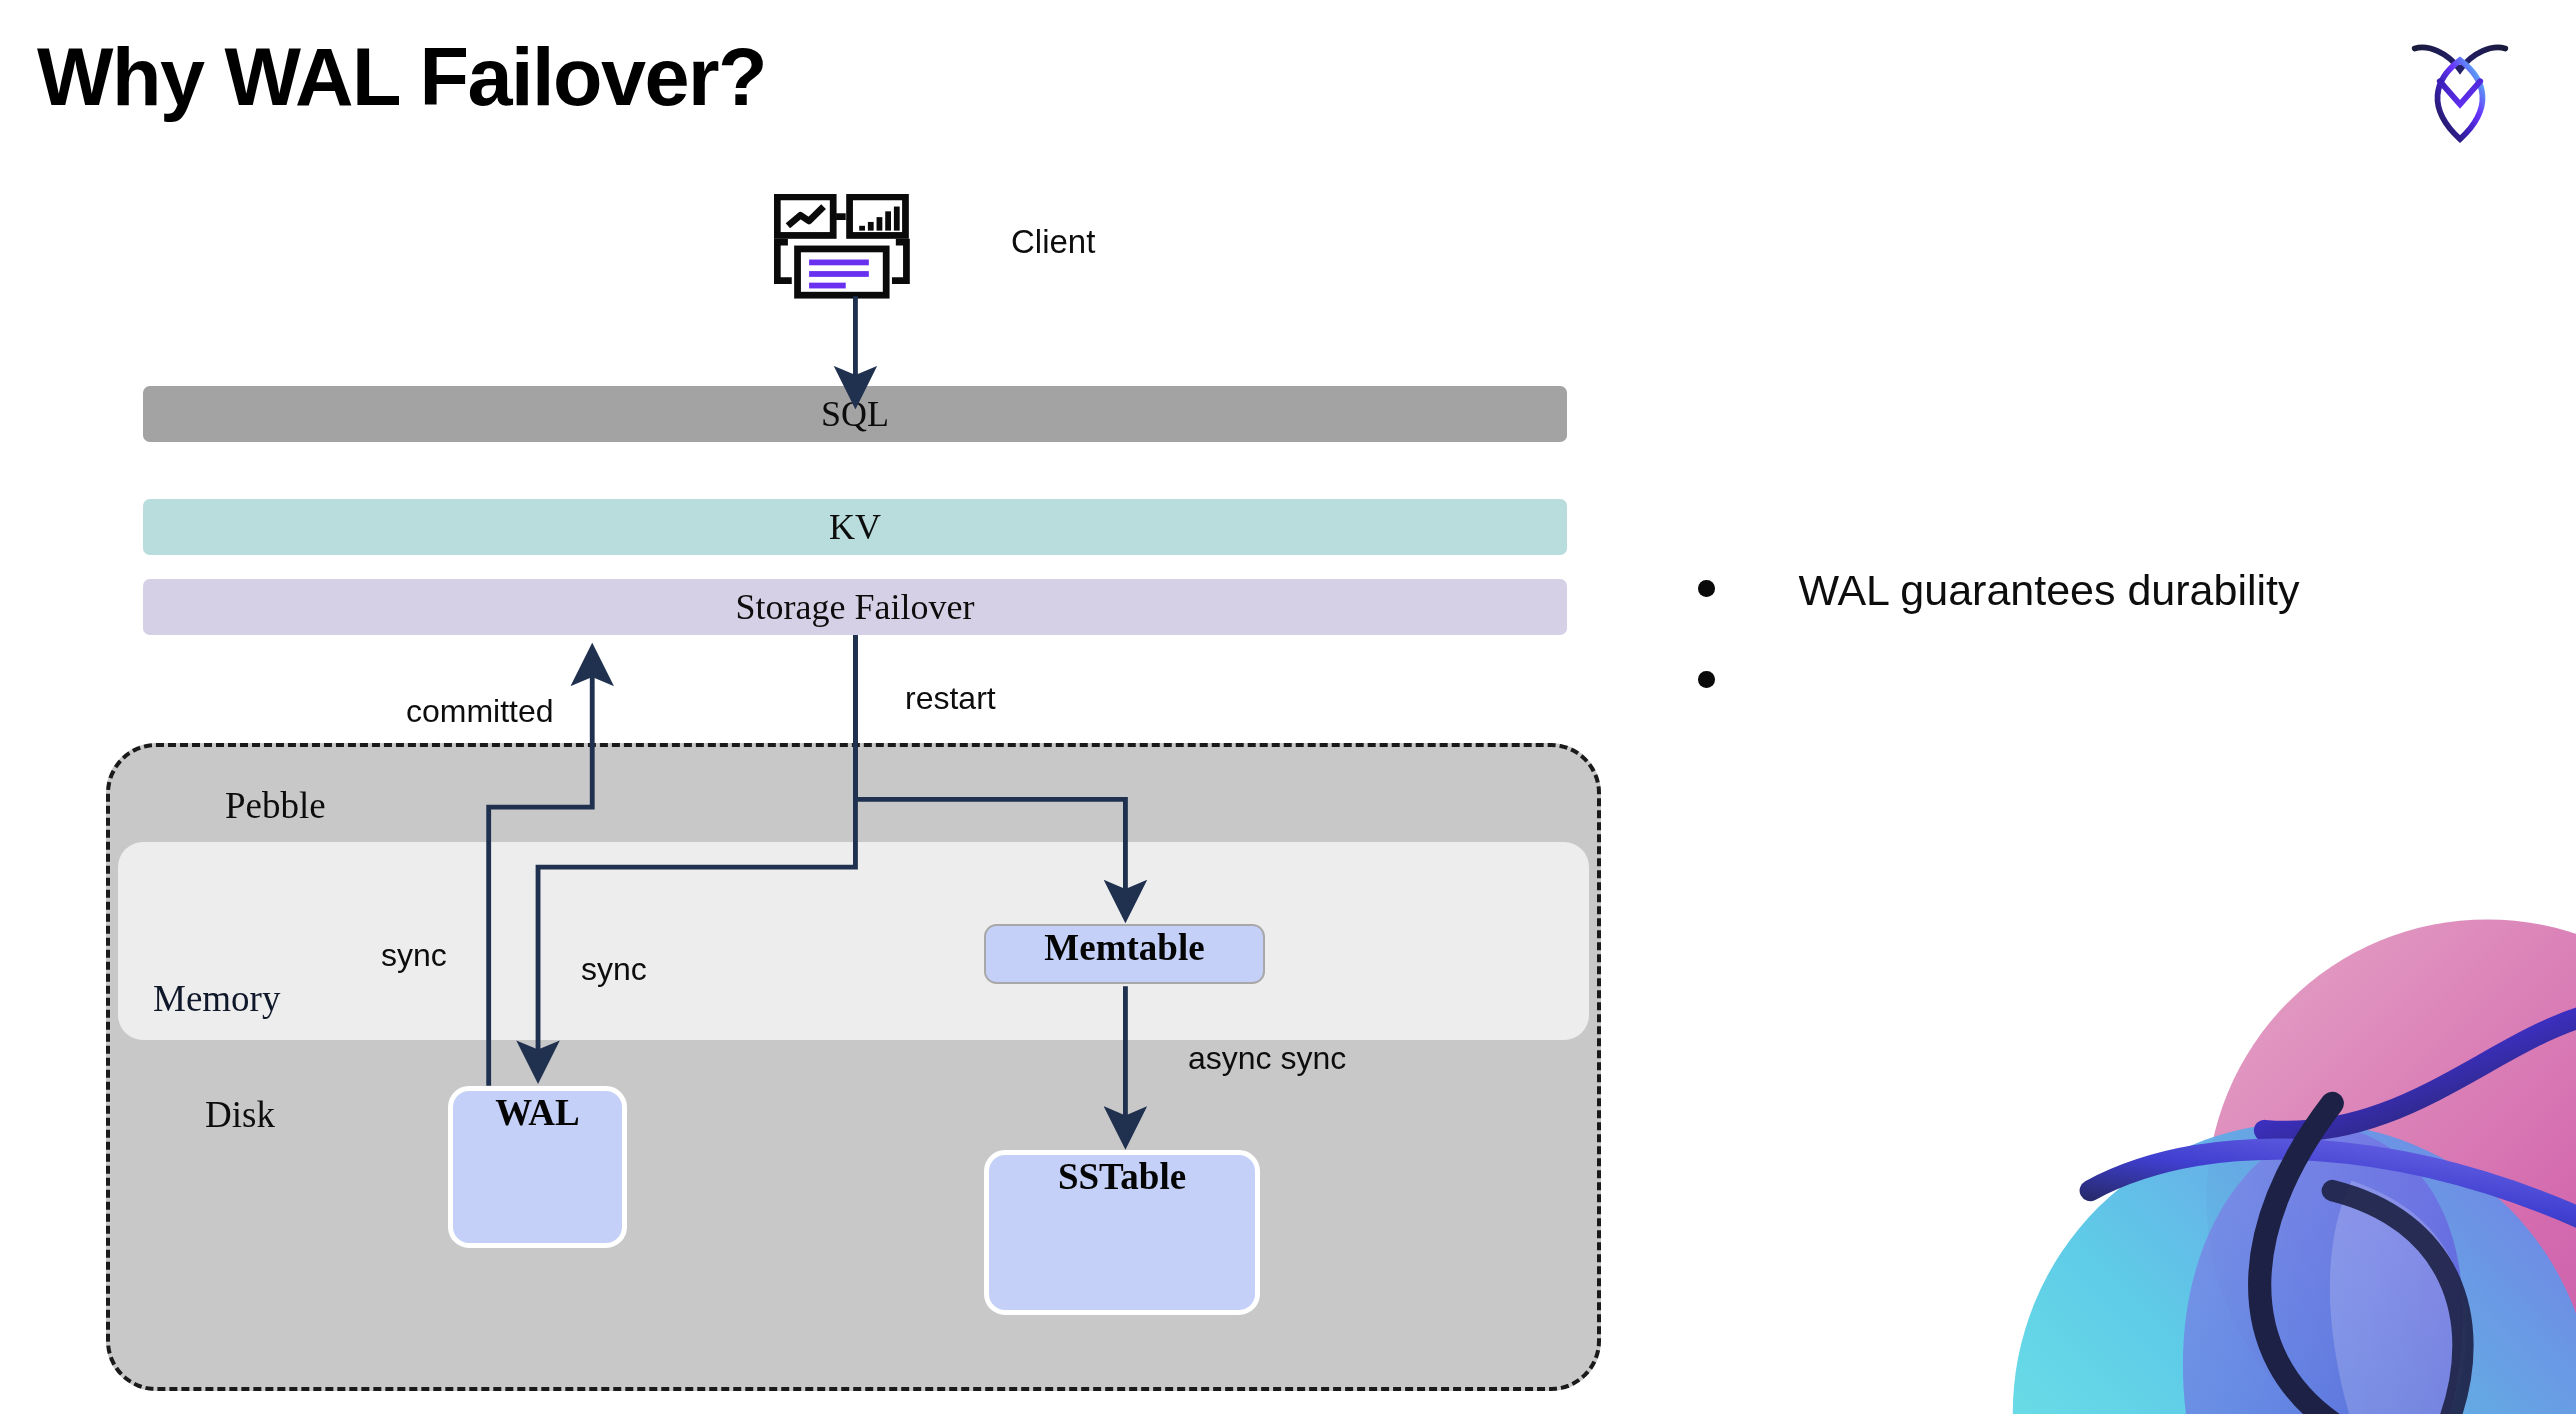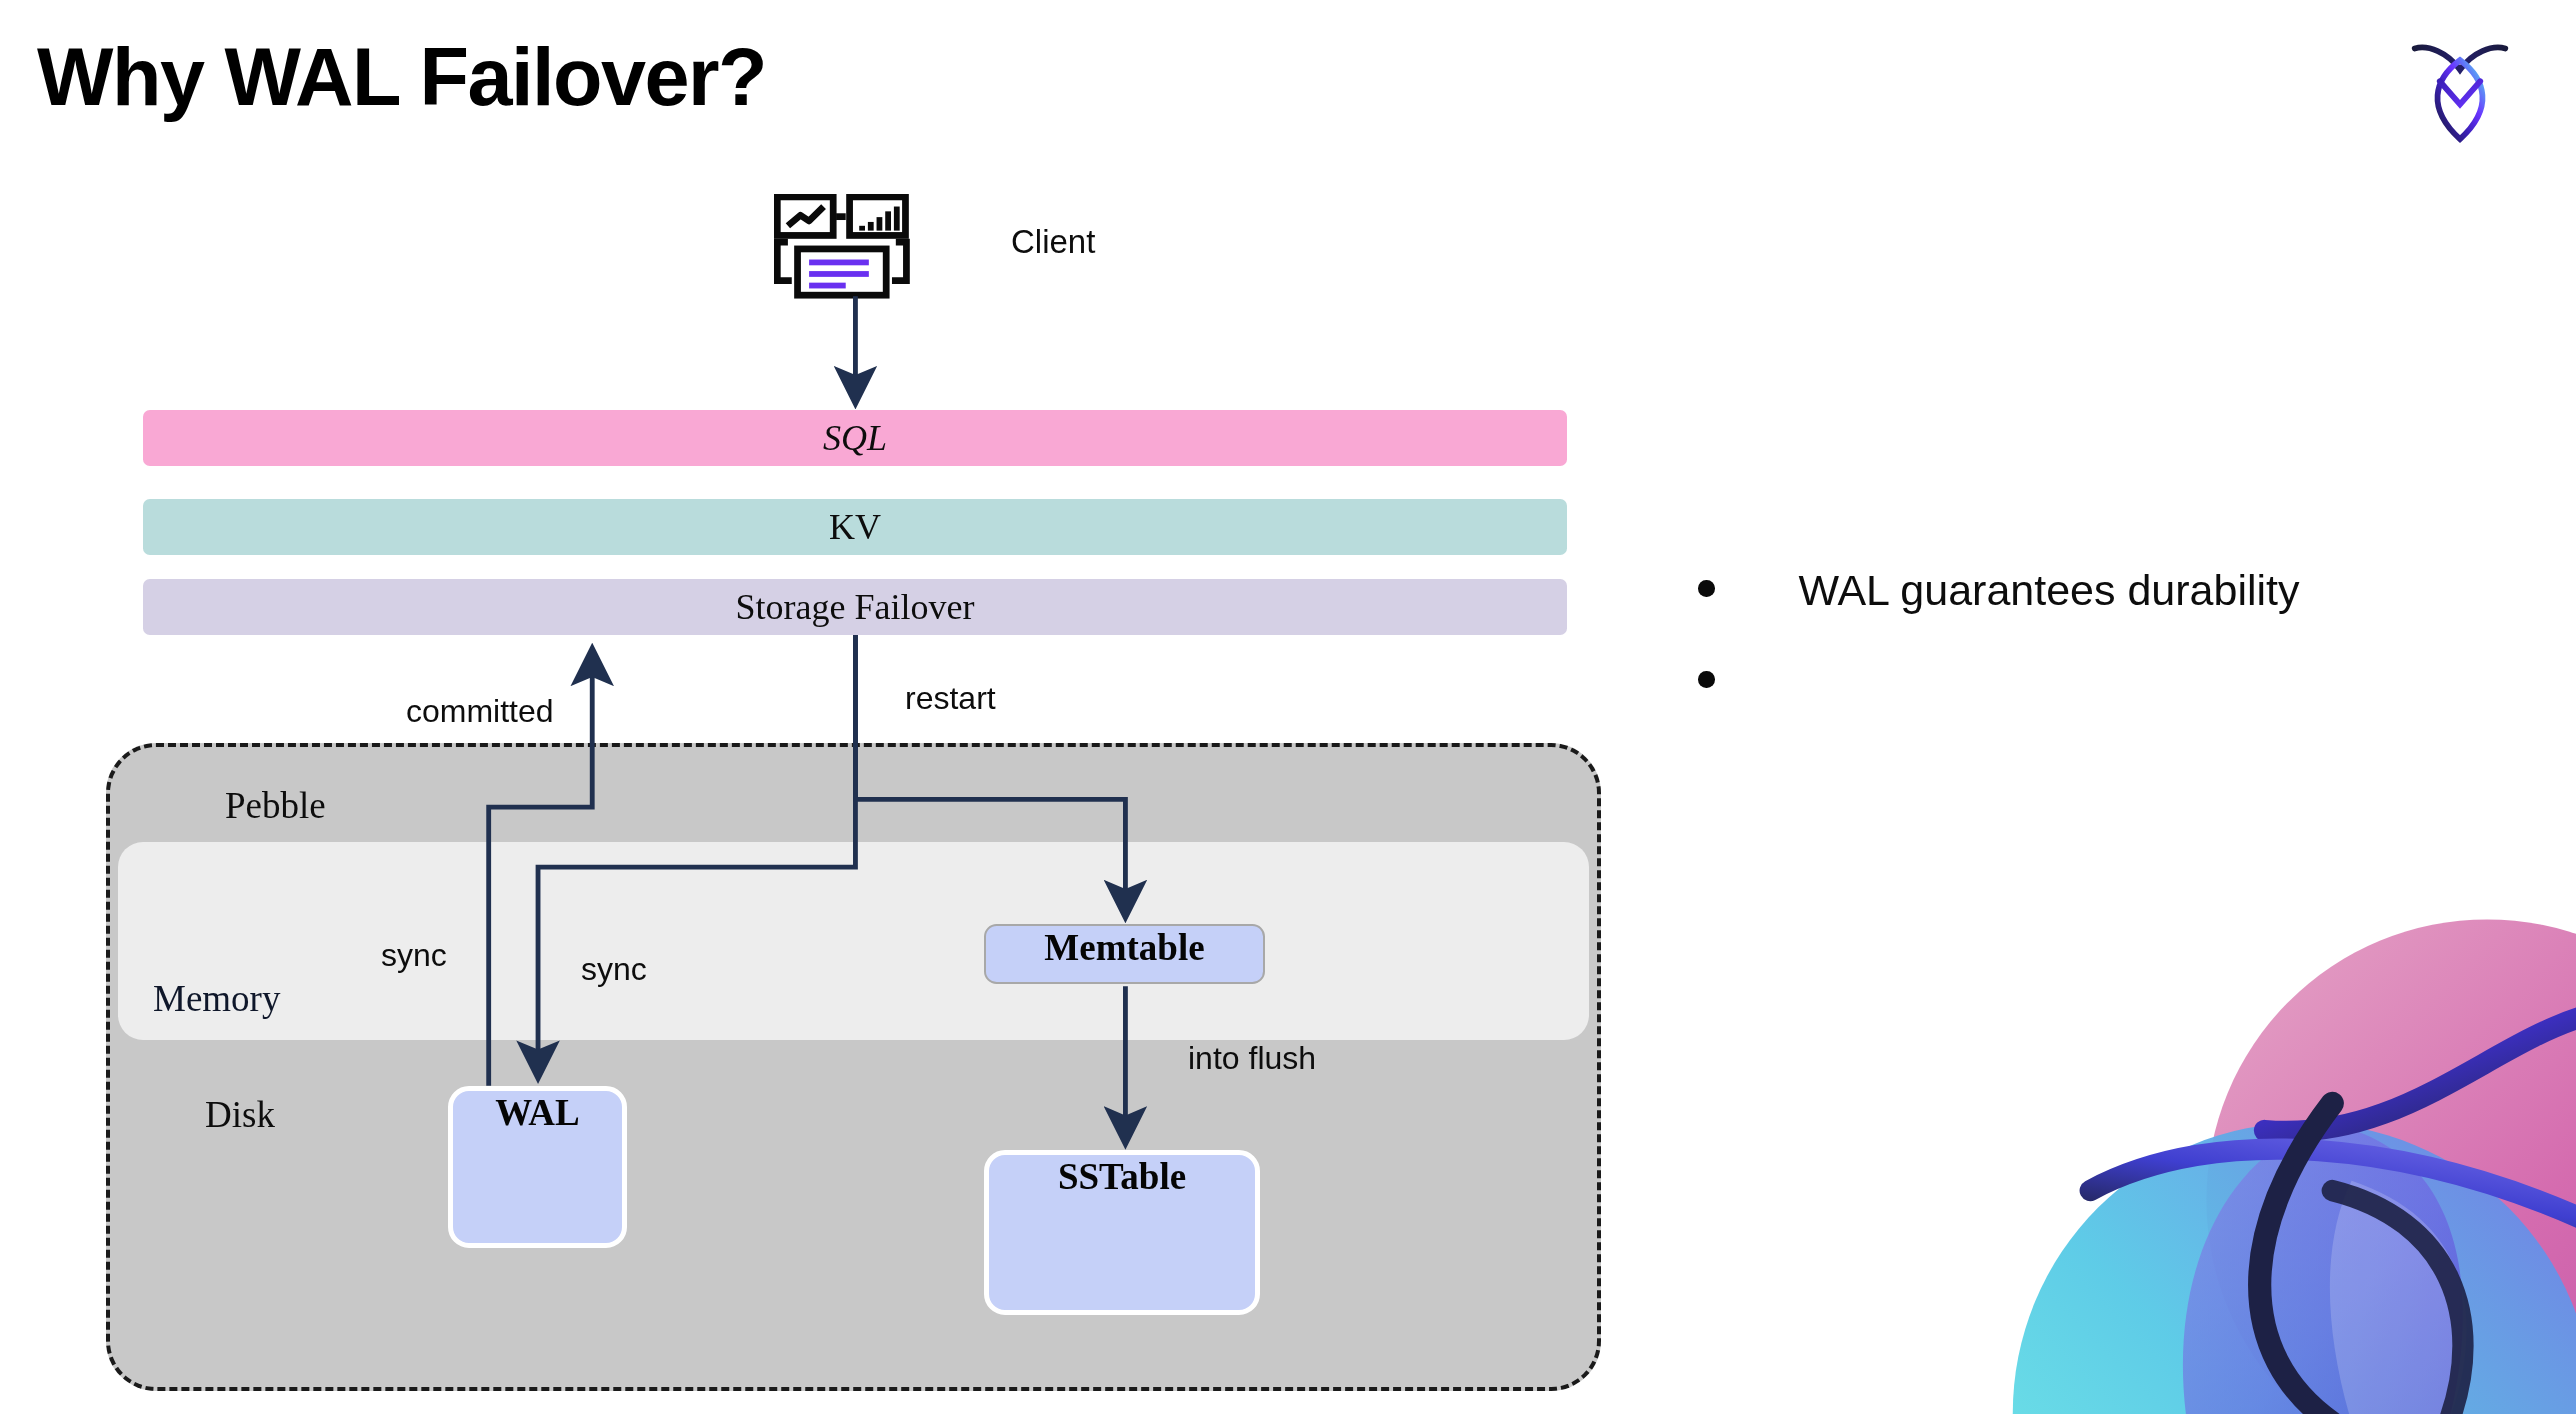--- a/index.html
+++ b/index.html
@@ -64,21 +64,21 @@
     width: 1424px;
     height: 56px;
     border-radius: 6.8px;
     display: flex;
     align-items: center;
     justify-content: center;
     font-family: "Liberation Serif", serif;
     font-size: 36px;
     color: #0d0d0d;
   }
-  #layer-sql { top: 410px; background: #f9a8d4; font-style: italic; }
+  #layer-sql { top: 386px; background: #a3a3a3; }
   #layer-kv  { top: 499px; background: #b9dcdc; }
   #layer-si  { top: 579px; background: #d5d0e5; }
 
   
   #pebble-container {
     position: absolute;
     left: 106px; top: 743px;
     width: 1495px; height: 648px;
     background: #c8c8c8;
     border: 4.8px dashed #1a1a1a;
@@ -359,21 +359,21 @@
     <path d="M1163,826 L1163,826"></path>
 
     <path d="M1163,1019 L1163,1180" marker-end="url(#arrowHead)"></path>
   </g>
 </svg>
 
 <div class="edge-label" id="lbl-committed">committed</div>
 <div class="edge-label" id="lbl-commit">restart</div>
 <div class="edge-label" id="lbl-sync-left">sync</div>
 <div class="edge-label" id="lbl-sync-right">sync</div>
-<div class="edge-label" id="lbl-async-flush">into flush</div>
+<div class="edge-label" id="lbl-async-flush">async sync</div>
 
 <div id="bullet-list">
   <div class="bullet-row">
     <span class="bullet-dot"></span>
     <span class="bullet-text">WAL guarantees durability</span>
   </div>
   <div class="bullet-row">
     <span class="bullet-dot"></span>
   </div>
 </div>

